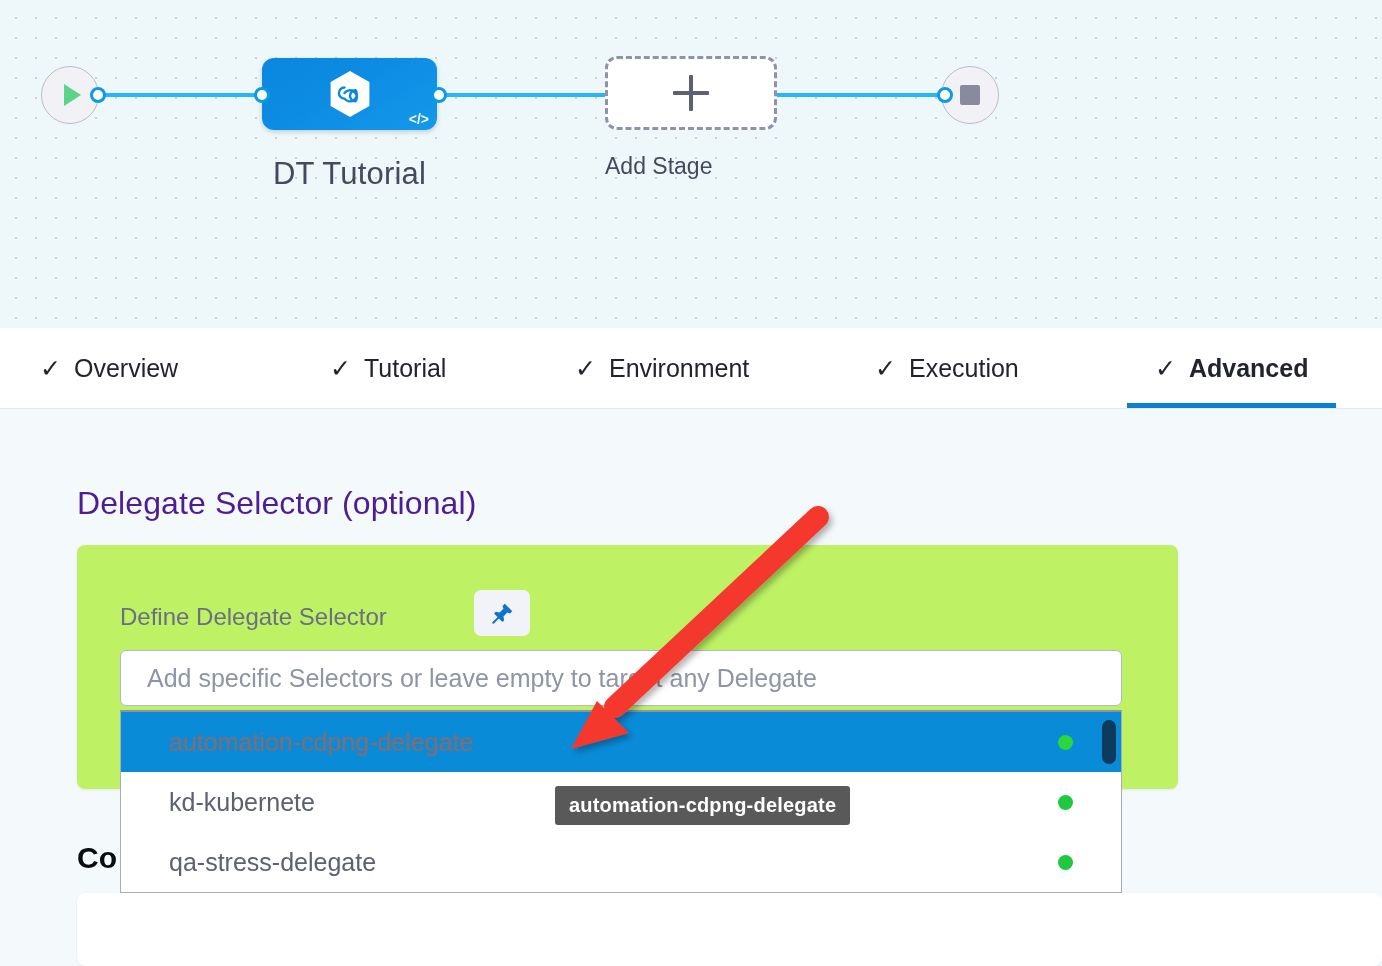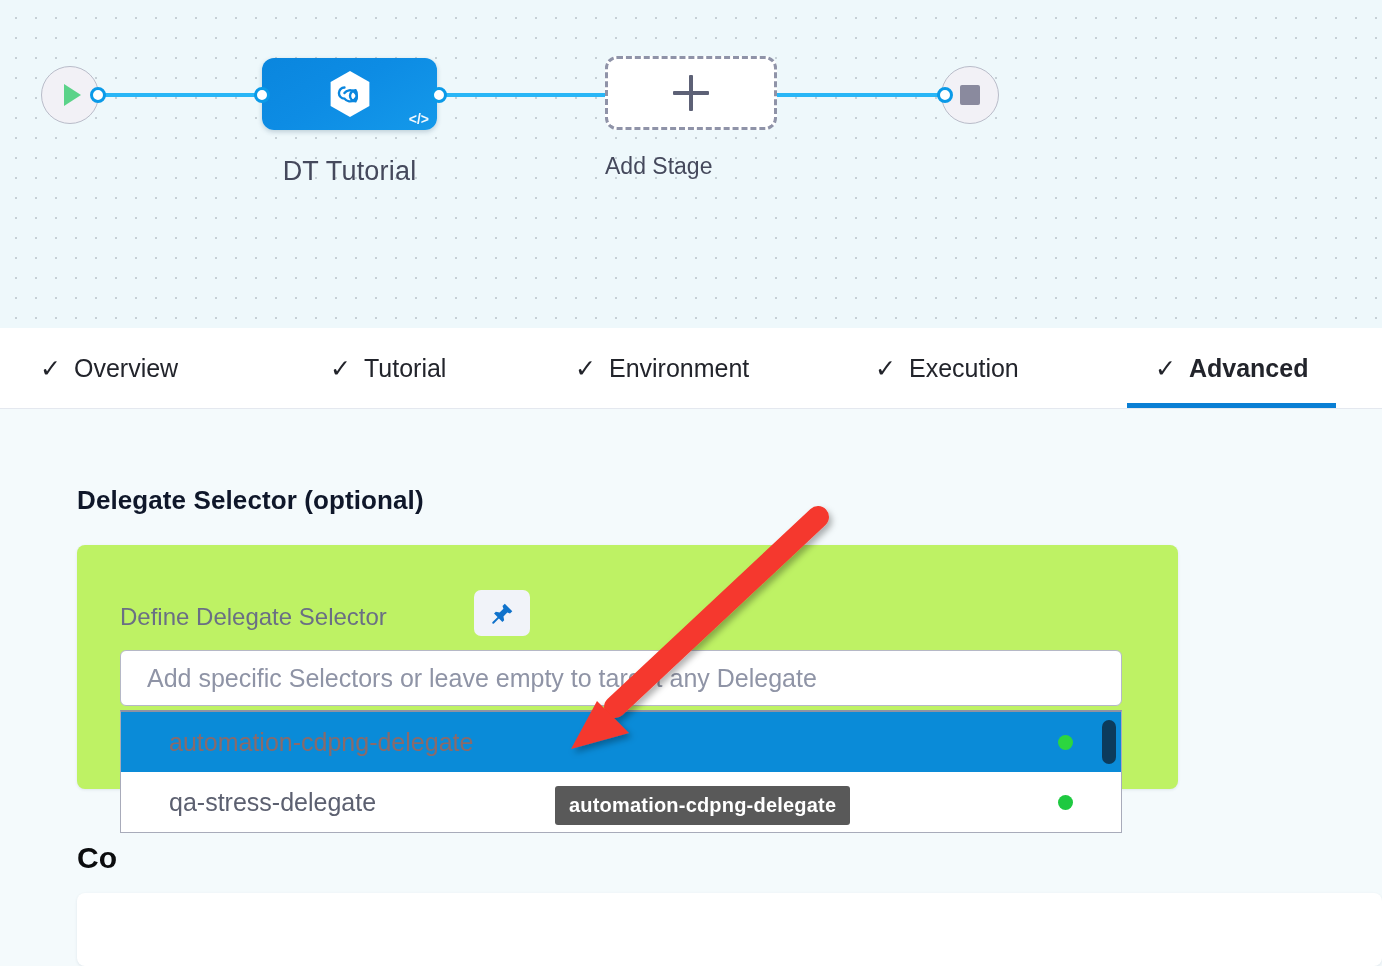--- a/index.html
+++ b/index.html
@@ -105,21 +105,21 @@
     font-weight: bold;
     opacity: .95;
     line-height: 1;
   }
   .stage-label {
     position: absolute;
     top: 156px;
     left: 262px;
     width: 175px;
     text-align: center;
-    font-size: 27px;
+    font-size: 31px;
     color: #45495c;
     letter-spacing: .2px;
   }
 
   .add-stage-node {
     position: absolute;
     left: 605px;
     top: 56px;
     width: 172px;
     height: 74px;
@@ -190,23 +190,23 @@
     position: absolute;
     left: 0; top: 409px;
     width: 1382px;
     height: 557px;
     background: #f4fafc;
   }
   .section-title {
     position: absolute;
     left: 77px;
     top: 76px;
-    font-size: 26px;
-    font-weight: bold;
-    color: #0f172a;
+    font-size: 32px;
+    font-weight: normal;
+    color: #4c1d95;
     letter-spacing: .1px;
   }
   .card {
     position: absolute;
     left: 77px;
     top: 136px;
     width: 1101px;
     height: 244px;
     background: #bef264;
     border-radius: 8px;
@@ -430,20 +430,24 @@
 </div>
 
 <div class="selector-wrap">
   <input class="selector-input" type="text" placeholder="Add specific Selectors or leave empty to target any Delegate" style="">
 
   <div class="dropdown">
     <div class="dd-item selected">
       <span>automation-cdpng-delegate</span>
       <span class="dot"></span>
       <span class="dd-scrollbar"></span>
+    </div>
+    <div class="dd-item">
+      <span>kd-kubernete</span>
+      <span class="dot"></span>
     </div>
     <div class="dd-item">
       <span>qa-stress-delegate</span>
       <span class="dot"></span>
     </div>
   </div>
 </div>
 
 <div class="tooltip">automation-cdpng-delegate</div>
 

